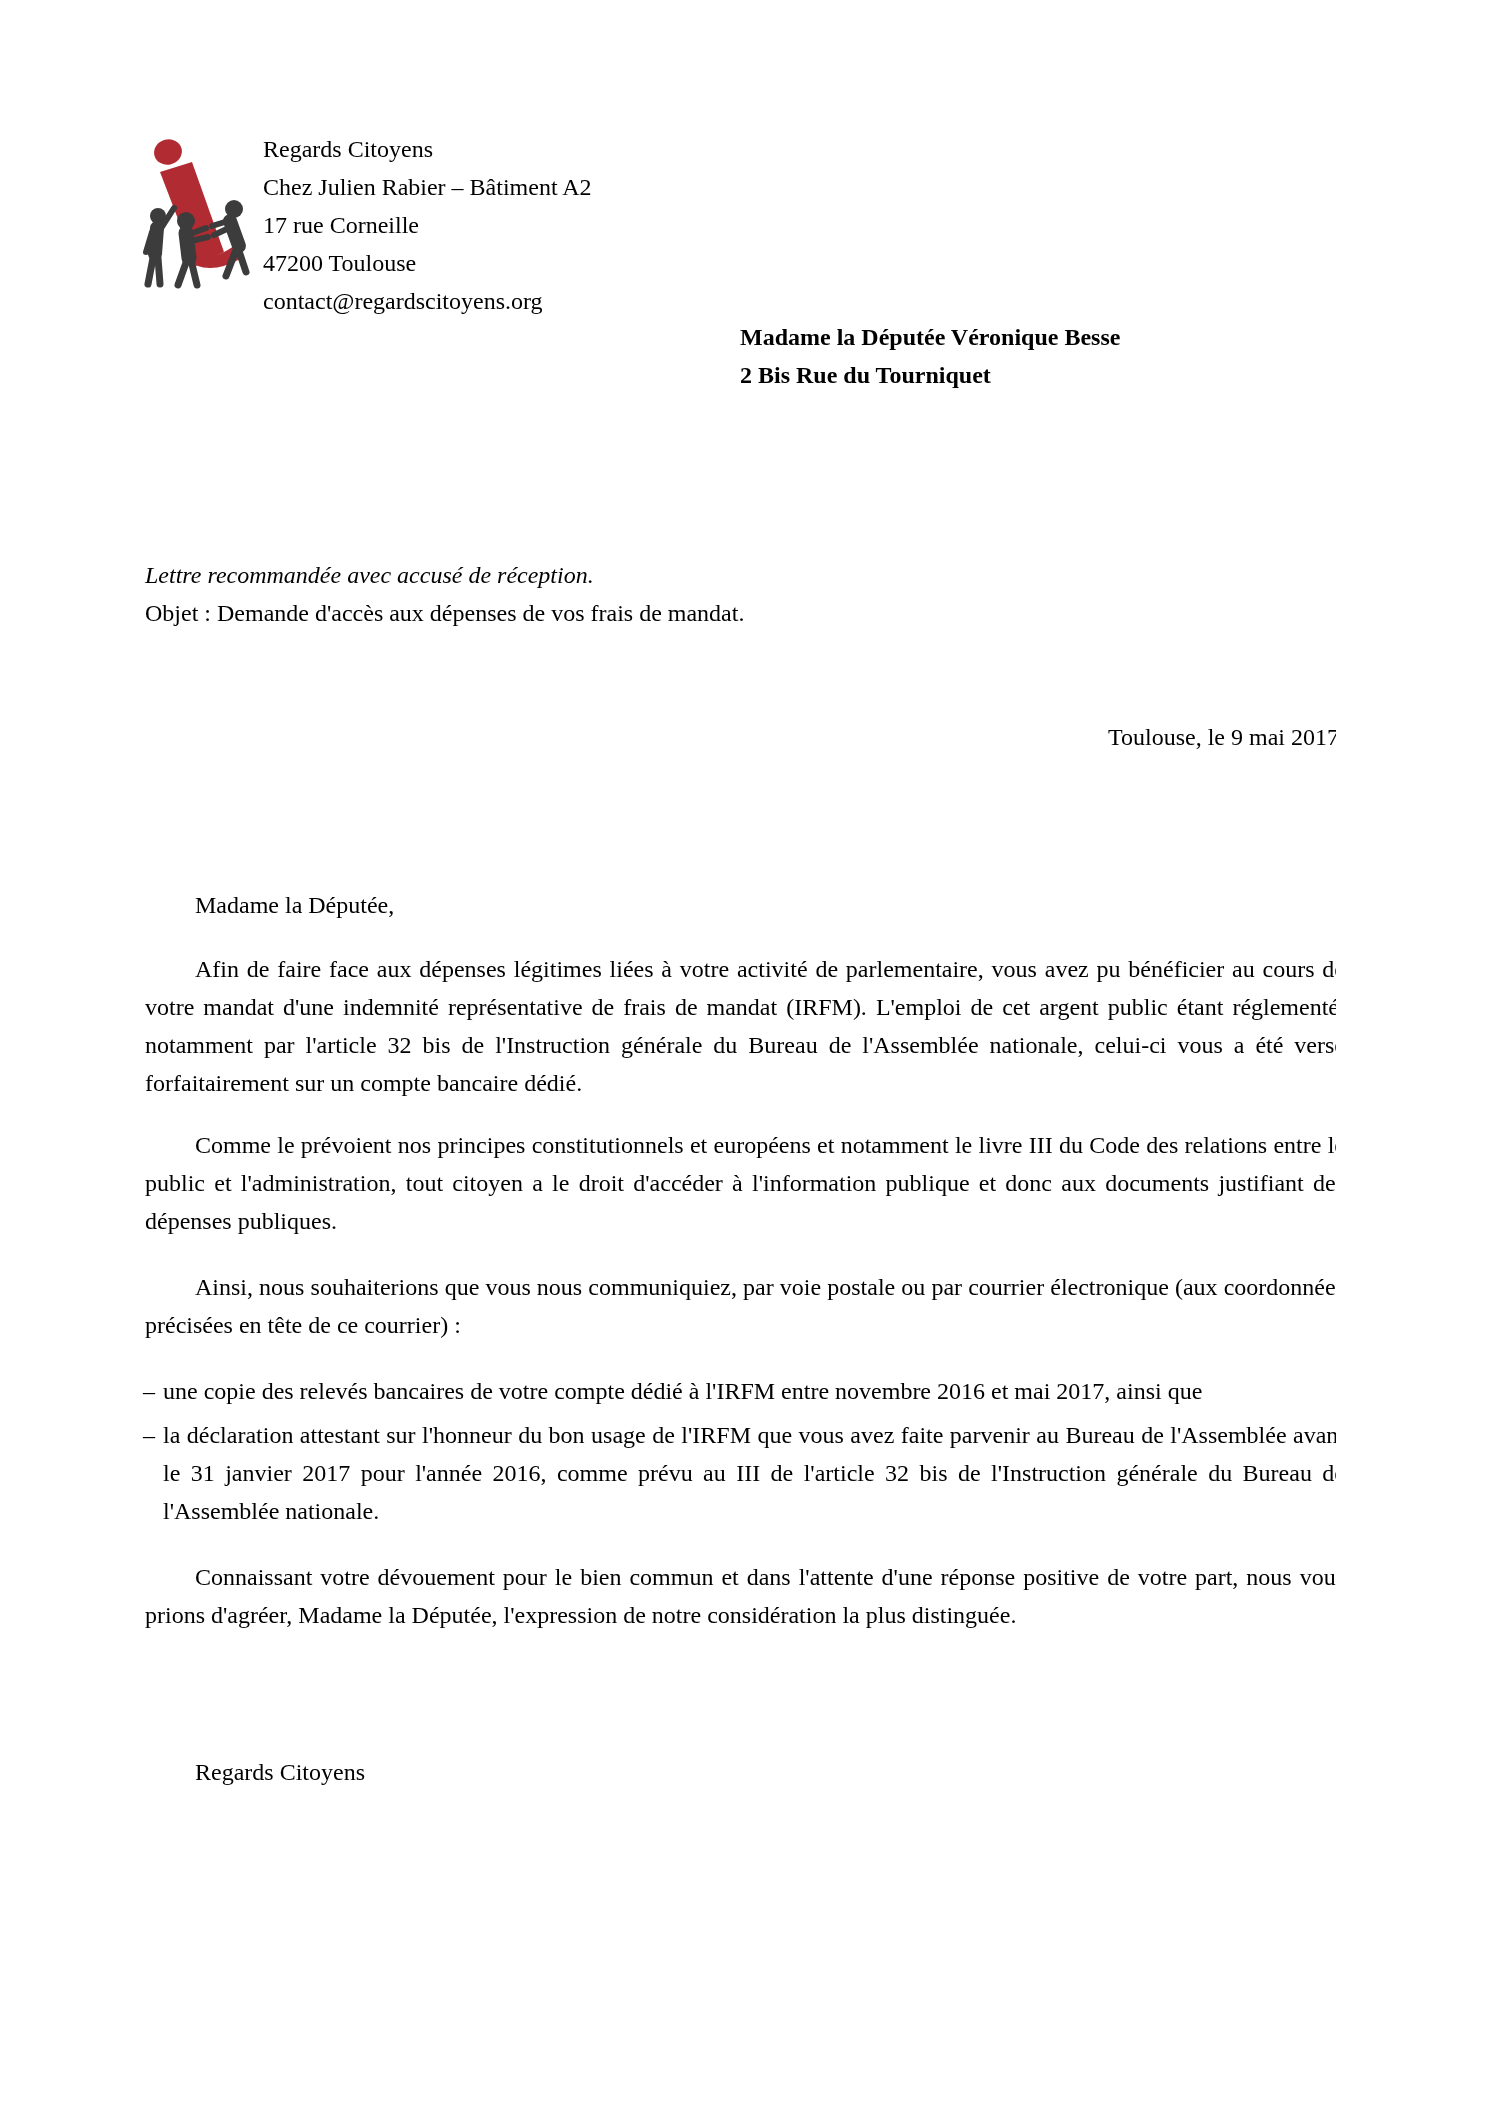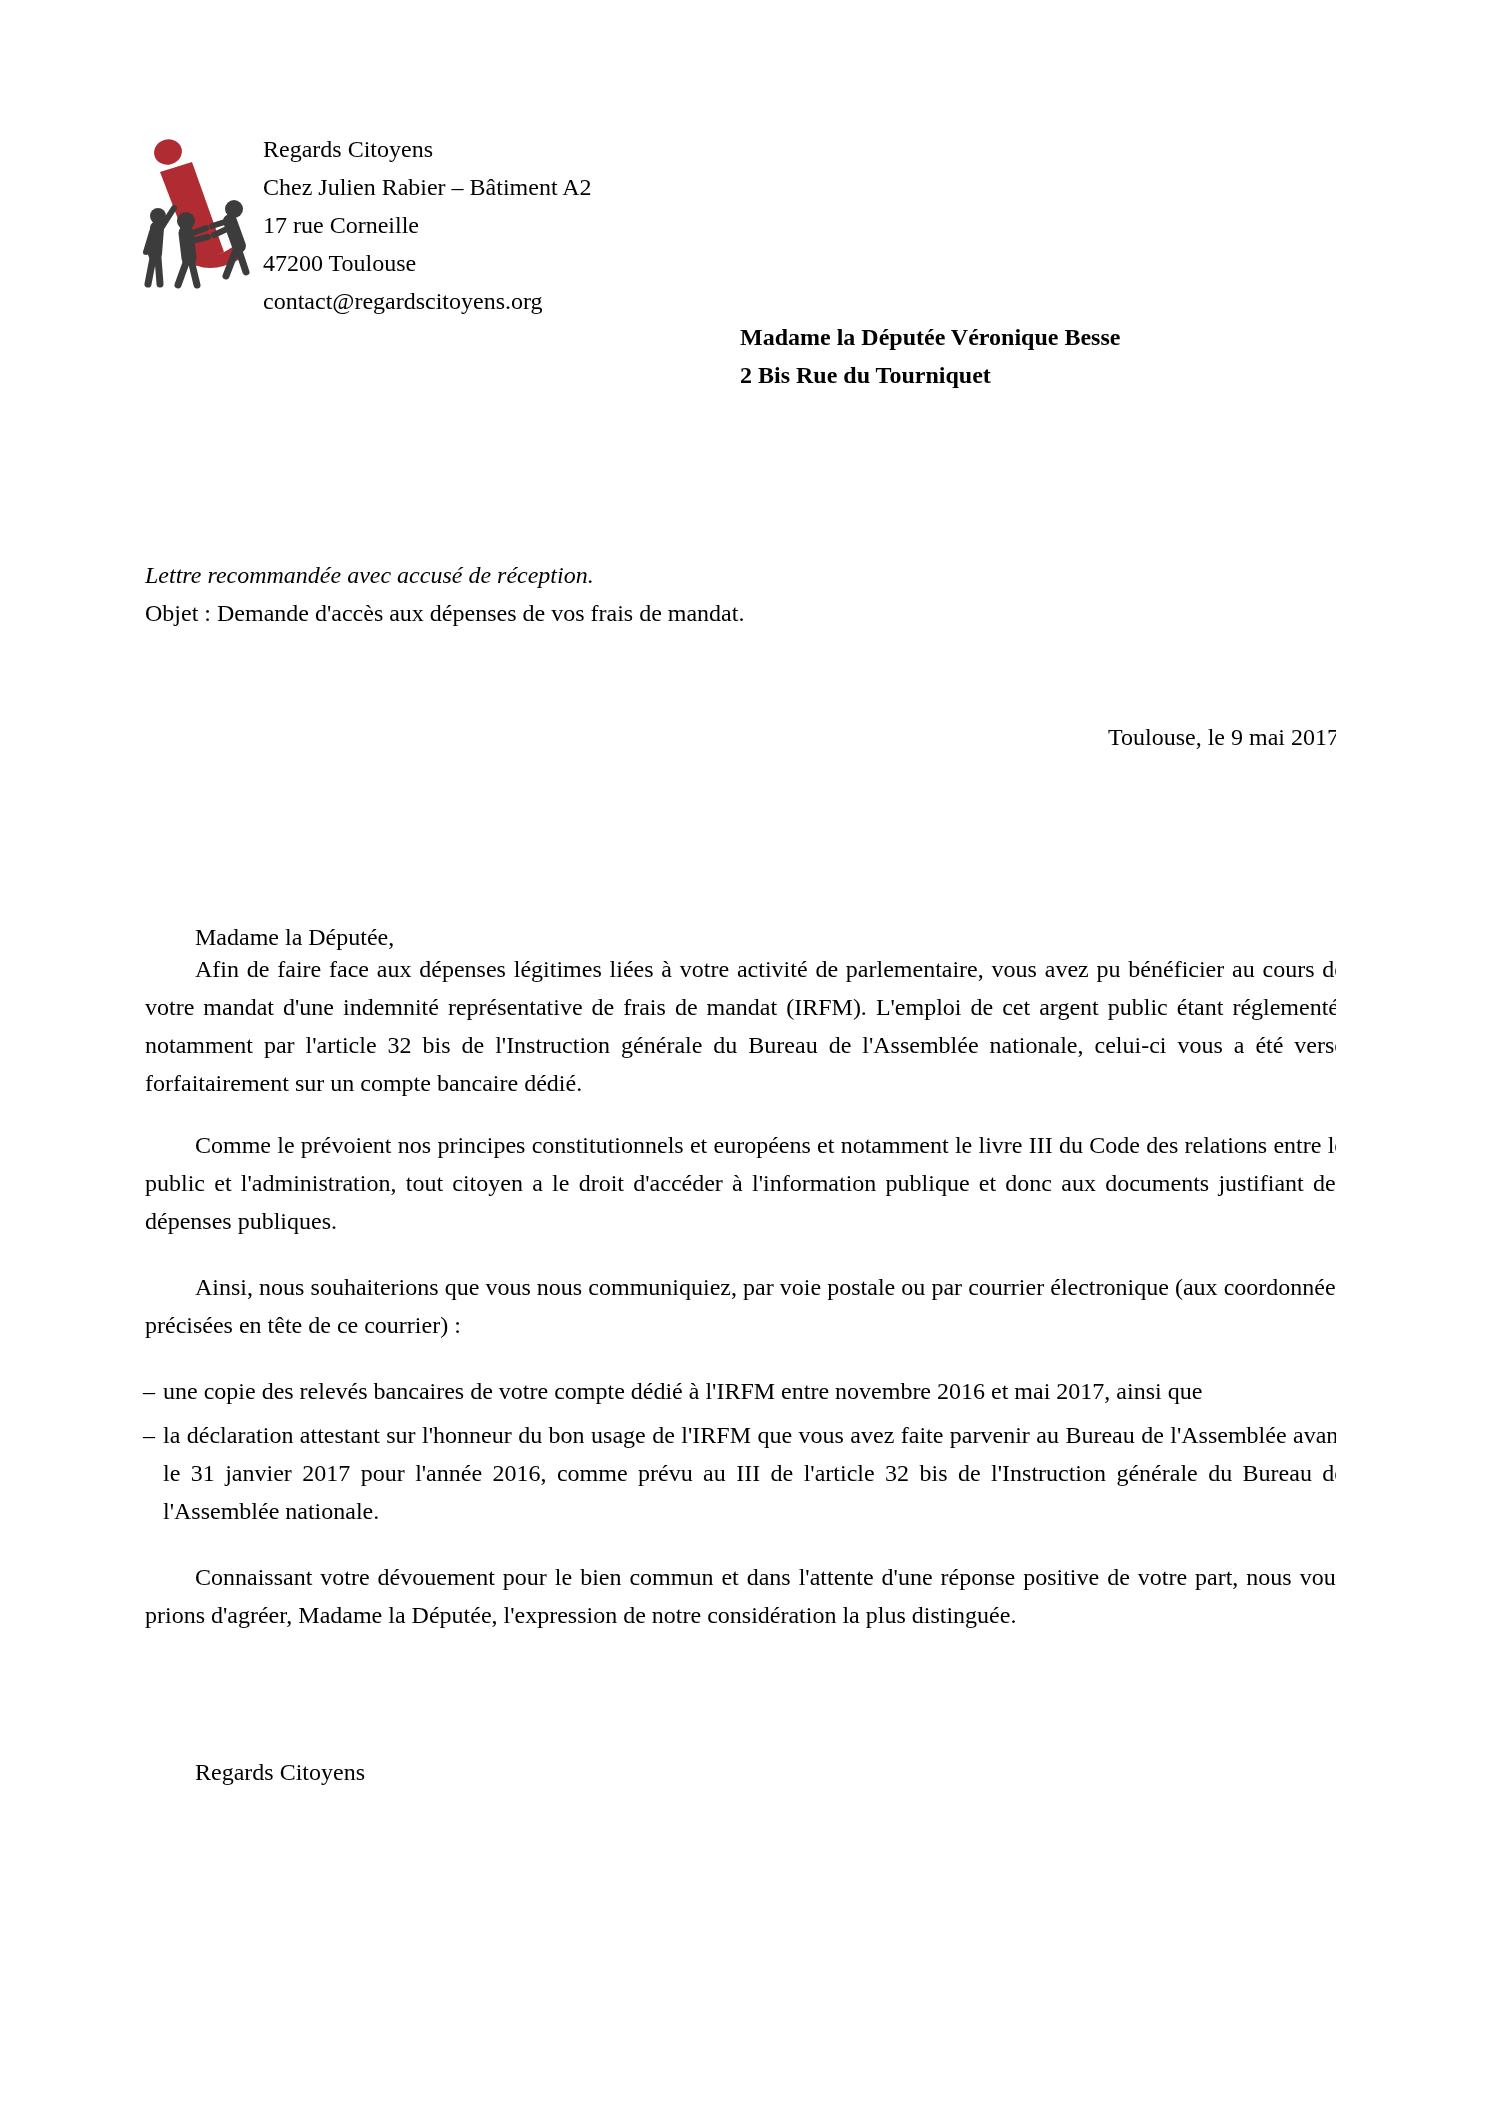--- a/index.html
+++ b/index.html
@@ -53,21 +53,20 @@
     left: 145px;
     top: 718px;
     width: 1200px;
     text-align: right;
   }
   .salutation {
     left: 145px;
     top: 886px;
     text-indent: 50px;
     width: 1200px;
-    margin-top: 32px;
   }
   .para {
     left: 145px;
     width: 1200px;
     text-align: justify;
     text-indent: 50px;
   }
   .p1 { top: 950px; }
   .p2 { top: 1126px; }
   .p3 { top: 1268px; }

